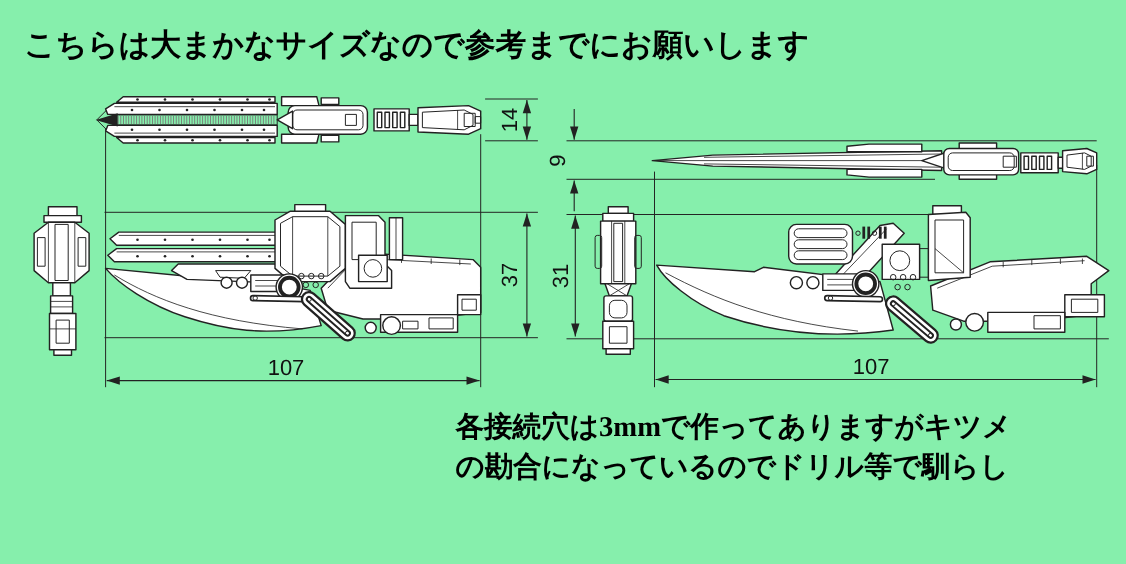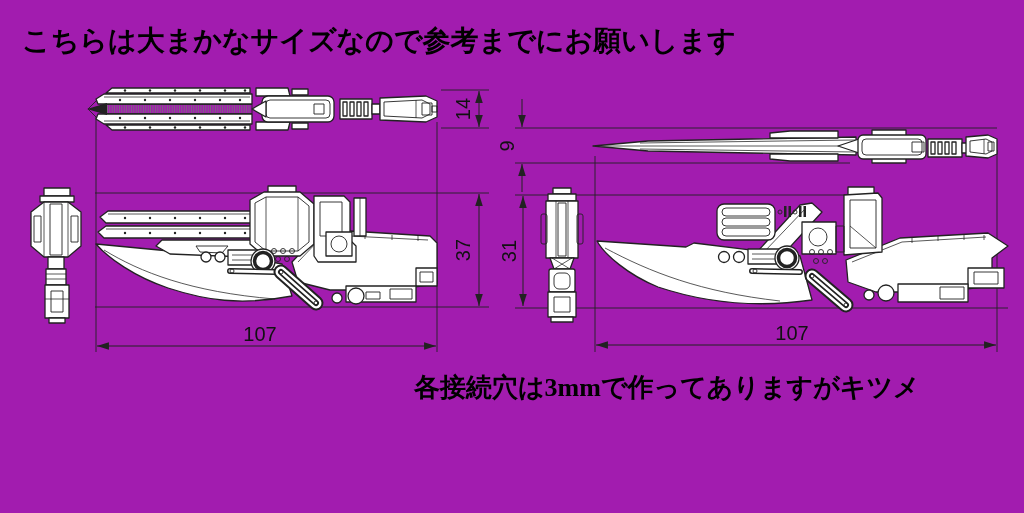--- a/index.html
+++ b/index.html
@@ -1,16 +1,16 @@
 <!DOCTYPE html>
 <html><head>
 <meta charset="utf-8">
 <style>
   html,body{margin:0;padding:0;background:#fff;}
-  .canvas{position:relative;width:1024px;height:513px;background:#a21caf;overflow:hidden;
+  .canvas{position:relative;width:1024px;height:513px;background:#86efac;overflow:hidden;
           font-family:"Liberation Serif","DejaVu Serif",serif;}
   .note-top{position:absolute;left:22px;top:22px;font-size:28px;font-weight:bold;color:#000;
             letter-spacing:0px;white-space:nowrap;}
   .note-bottom{position:absolute;left:414px;top:369px;font-size:26px;font-weight:bold;color:#000;
                line-height:37px;white-space:nowrap;}
   svg.drawing{position:absolute;left:0;top:0;}
   
   .ol  {fill:#fff;stroke:#222;stroke-width:1.3;stroke-linejoin:round;}
   .ol2 {fill:none;stroke:#222;stroke-width:0.9;stroke-linejoin:round;}
   .thin{fill:none;stroke:#222;stroke-width:0.75;}
@@ -362,15 +362,16 @@
       </g>
       <g>
         <line class="dim" x1="596" y1="345" x2="996" y2="345" marker-start="url(#arr)" marker-end="url(#arr)"></line>
         <text class="dimtxt" x="792" y="340" text-anchor="middle">107</text>
       </g>
     </g>
   </svg>
 
   <div class="note-bottom">
     <div>各接続穴は3mmで作ってありますがキツメ</div>
+    <div>の勘合になっているのでドリル等で馴らし</div>
   </div>
 
 </div>
 
 </body></html>

